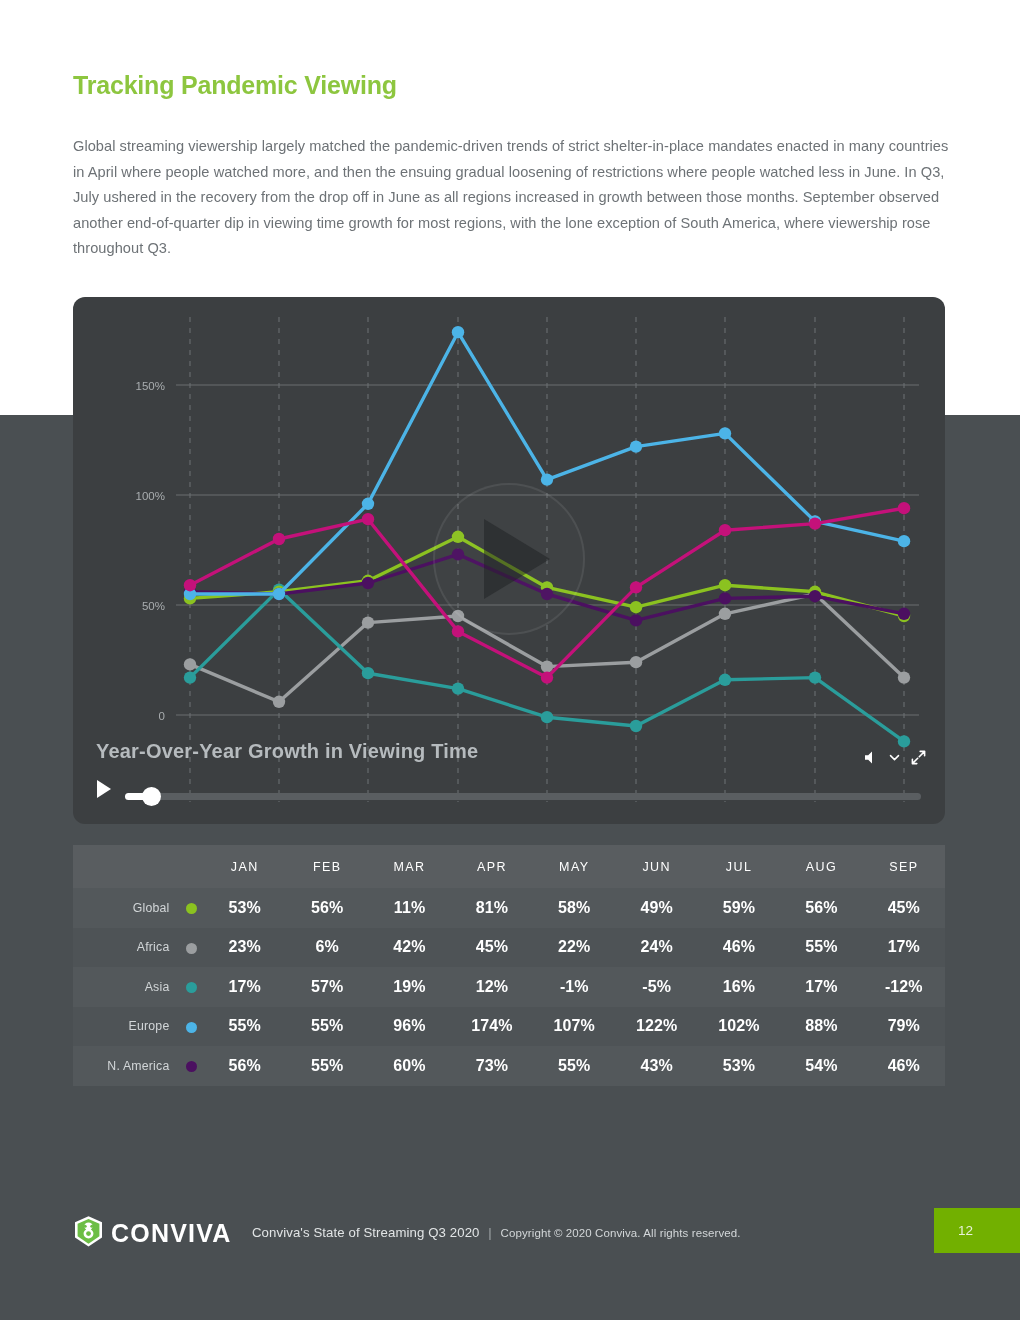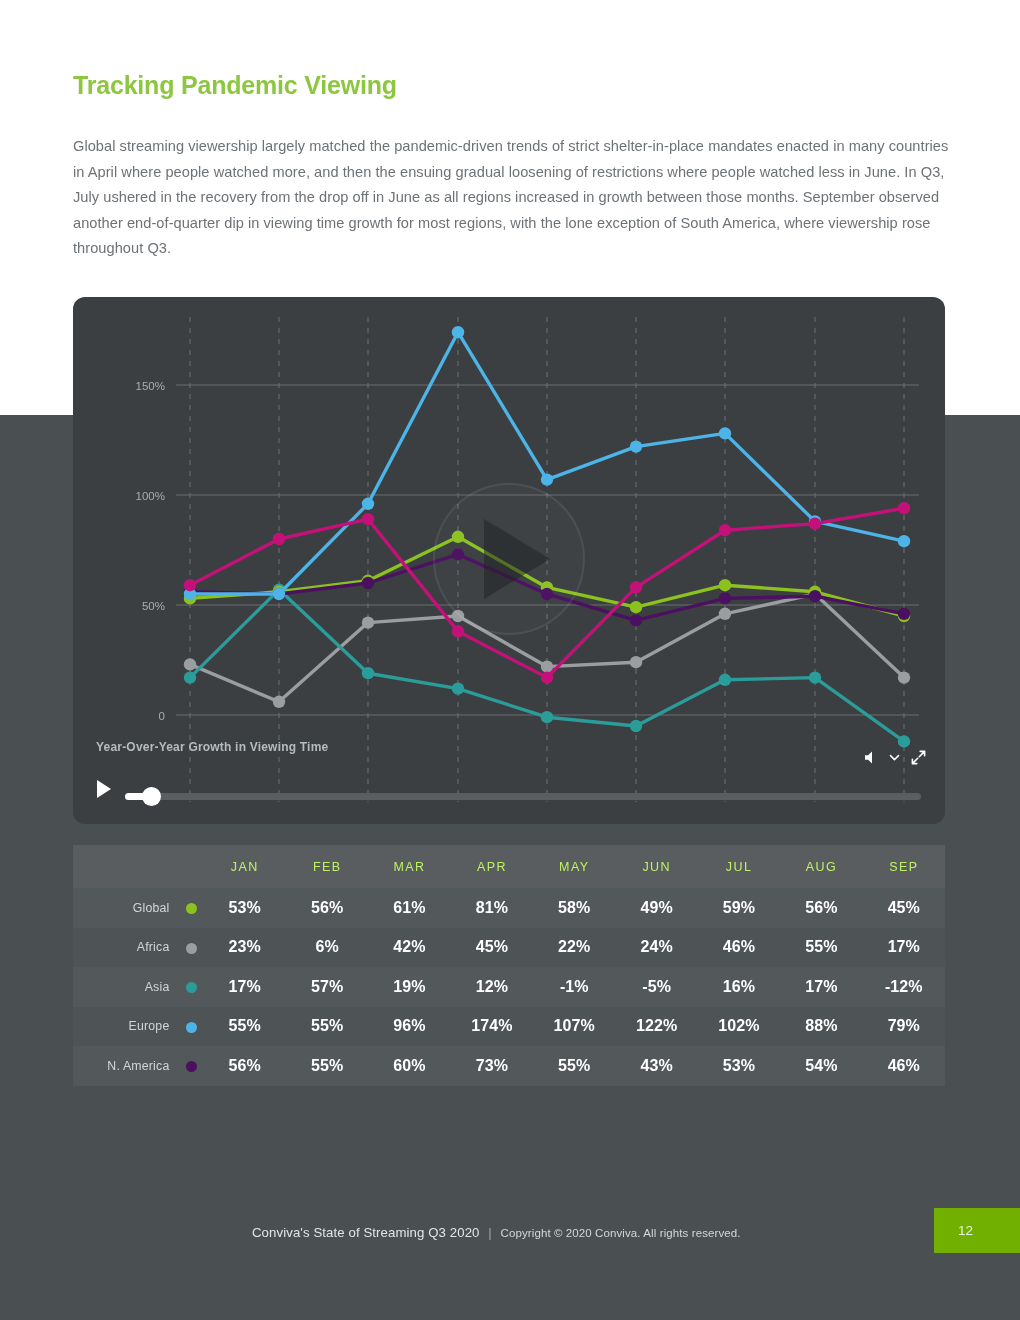--- a/index.html
+++ b/index.html
@@ -65,21 +65,21 @@
   #play-overlay .tri {
     width: 0; height: 0;
     margin-left: 16px;
     border-left: 66px solid rgba(30,32,34,0.50);
     border-top: 40px solid transparent;
     border-bottom: 40px solid transparent;
   }
   #chart-caption {
     position: absolute;
     left: 23px; top: 443px;
-    font-size: 12px;
+    font-size: 20px;
     font-weight: bold;
     color: #b6bbbe;
     letter-spacing: 0.2px;
   }
   #player-controls {
     position: absolute;
     left: 0; top: 470px;
     width: 872px; height: 57px;
   }
   #btn-play {
@@ -122,21 +122,21 @@
     left: 73px; top: 845px;
     width: 872px;
     border-collapse: collapse;
     table-layout: fixed;
   }
   #data-table thead th {
     background: #595d60;
     height: 43px;
     font-size: 12.5px;
     font-weight: normal;
-    color: #bef264;
+    color: #ffffff;
     letter-spacing: 1.4px;
     text-align: center;
   }
   #data-table thead th.label-col { text-align: right; }
   #data-table tbody tr { height: 39.5px; }
   #data-table tbody tr:nth-child(odd)  { background: #53585b; }
   #data-table tbody tr:nth-child(even) { background: #4e5356; }
   #data-table tbody td {
     font-size: 16px;
     font-weight: bold;
@@ -353,21 +353,21 @@
           <th>AUG</th>
           <th>SEP</th>
         </tr>
     </thead>
     <tbody id="table-body">
         <tr>
           <td class="row-label">Global</td>
           <td><span class="legend-dot" style="background: rgb(139, 194, 32);"></span></td>
           <td>53%</td>
           <td>56%</td>
-          <td>61%</td>
+          <td>11%</td>
           <td>81%</td>
           <td>58%</td>
           <td>49%</td>
           <td>59%</td>
           <td>56%</td>
           <td>45%</td>
         </tr>
         <tr>
           <td class="row-label">Africa</td>
           <td><span class="legend-dot" style="background: rgb(155, 158, 160);"></span></td>
@@ -417,20 +417,33 @@
           <td>55%</td>
           <td>43%</td>
           <td>53%</td>
           <td>54%</td>
           <td>46%</td>
         </tr>
       </tbody>
   </table>
 
   <div id="footer">
+    <div id="logo-wrap">
+      <span>
+        <svg width="31" height="33" viewBox="0 0 31 33">
+          <path d="M15.5 1.2 L29 7.2 L29 22.5 L15.5 31.6 L2 22.5 L2 7.2 Z" fill="#ffffff"></path>
+          <path d="M15.5 4 L26.4 8.8 L26.4 21.3 L15.5 28.8 L4.6 21.3 L4.6 8.8 Z" fill="#6cbe45"></path>
+          <path d="M15.5 7.5 c-2.4 0-4.2 1.6-4.2 3.8 0 1.4 .7 2.4 1.9 3.2 -1.6 .9-2.6 2.3-2.6 4.1 0 2.8 2.2 4.8 4.9 4.8 2.7 0 4.9-2 4.9-4.8 0-1.8-1-3.2-2.6-4.1 1.2-.8 1.9-1.8 1.9-3.2 0-2.2-1.8-3.8-4.2-3.8z" fill="#ffffff"></path>
+          <circle cx="12.2" cy="11.3" r="1.5" fill="#6cbe45"></circle>
+          <circle cx="18.8" cy="11.3" r="1.5" fill="#6cbe45"></circle>
+          <circle cx="15.5" cy="18.6" r="2.4" fill="#6cbe45"></circle>
+        </svg>
+      </span>
+      <span id="logo-word">CONVIVA</span>
+    </div>
     <div id="footer-text">
       <span>Conviva's State of Streaming Q3 2020</span>
       <span class="sep">|</span>
       <span class="copy">Copyright © 2020 Conviva. All rights reserved.</span>
     </div>
     <div id="page-badge">12</div>
   </div>
 
 </div>
 

